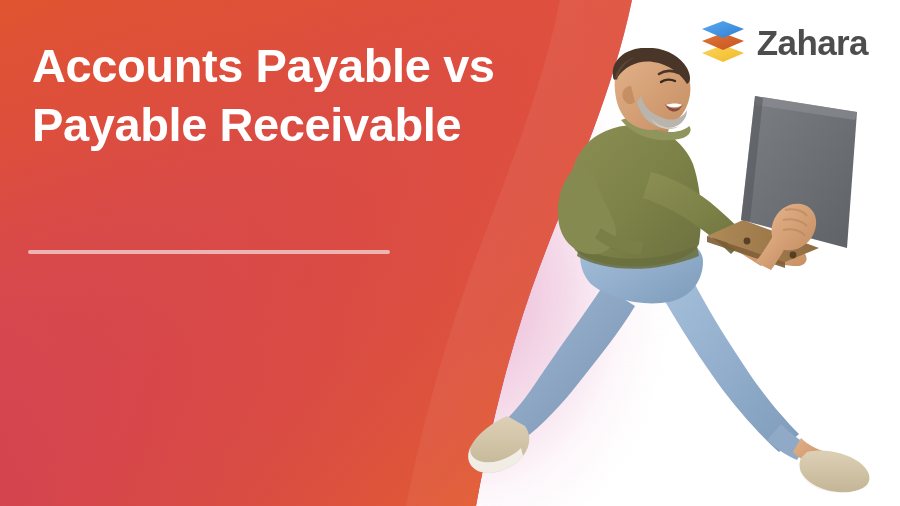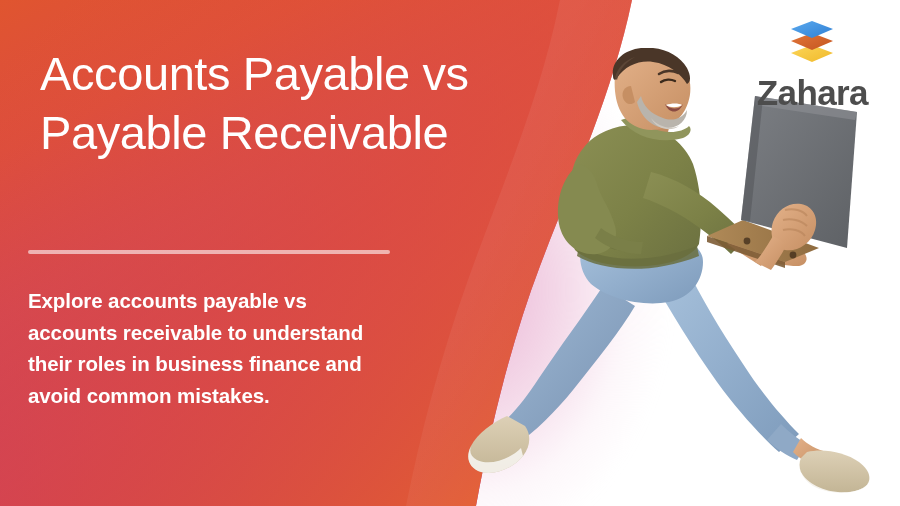--- a/index.html
+++ b/index.html
@@ -44,24 +44,24 @@
   .content{
     position:absolute;
     left:28px;top:0;
     width:500px;height:506px;
   }
 
   .headline{
     position:absolute;
     left:0;top:32px;
     width:520px;
-    margin:12px;
+    margin:4px;
     color:#ffffff;
     font-family:"Liberation Sans", sans-serif;
-    font-weight:normal;
+    font-weight:bold;
     font-size:47px;
     line-height:59px;
     letter-spacing:-0.4px;
   }
   .headline .hl-line{display:block;white-space:nowrap;}
 
   .divider{
     position:absolute;
     left:0;top:250px;
     width:362px;height:4px;
@@ -79,21 +79,21 @@
     font-weight:bold;
     font-size:20.5px;
     line-height:31.5px;
     letter-spacing:-0.1px;
   }
 
   
   .logo{
     position:absolute;
     right:32px;top:20px;
-    display:flex;align-items:center;gap:11px;flex-direction:column;
+    display:flex;align-items:center;gap:11px;
   }
   .logo-mark{width:46px;height:44px;display:block;flex:0 0 auto;}
   .logo-word{
     font-family:"Liberation Sans", sans-serif;
     font-weight:bold;
     font-size:35px;
     letter-spacing:-0.6px;
     color:#4d4d4d;
     line-height:1;
   }
@@ -313,21 +313,20 @@
 
   <div class="content">
 
     <h1 class="headline">
       <span class="hl-line">Accounts Payable vs</span>
       <span class="hl-line">Payable Receivable</span>
     </h1>
 
     <div class="divider"></div>
 
-    <p class="subcopy">Explore accounts payable vs accounts receivable to understand their roles in business finance and avoid common mistakes.</p>
   </div>
 
   <div class="logo">
     <svg class="logo-mark" viewBox="0 0 46 44" xmlns="http://www.w3.org/2000/svg" aria-hidden="true">
       <defs>
         <linearGradient id="lgTop" x1="0" y1="0" x2="1" y2="1">
           <stop offset="0%" stop-color="#5aa9ee"></stop>
           <stop offset="100%" stop-color="#2f7fd4"></stop>
         </linearGradient>
         <linearGradient id="lgMid" x1="0" y1="0" x2="1" y2="1">

